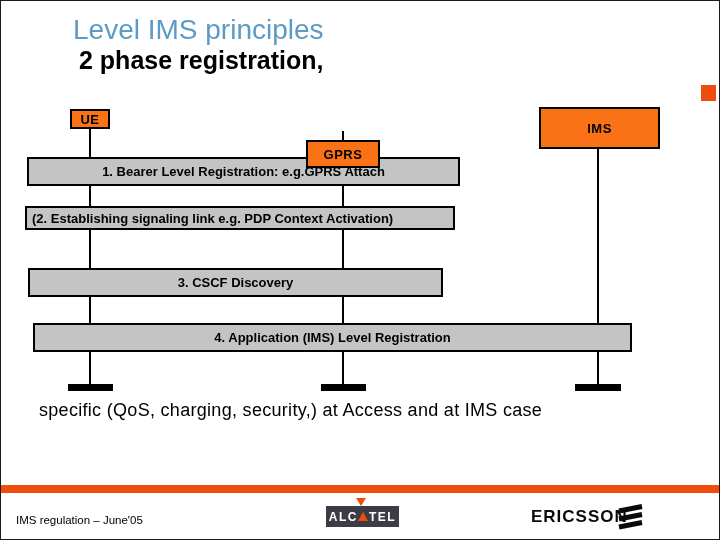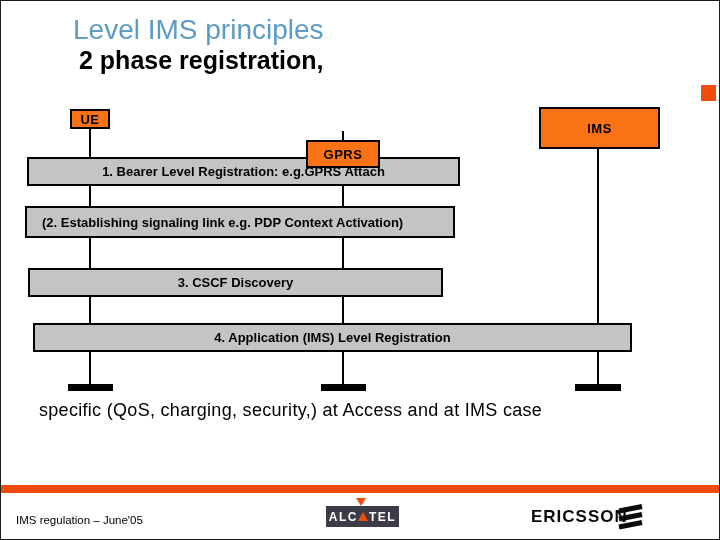--- a/index.html
+++ b/index.html
@@ -34,21 +34,21 @@
   .tbar{position:absolute;height:7px;background:#000;z-index:2;}
   .tbar-ue{left:67px;top:383px;width:45px;}
   .tbar-gprs{left:320px;top:383px;width:45px;}
   .tbar-ims{left:574px;top:383px;width:46px;}
   .step-bar{
     position:absolute;background:#c4c4c4;border:2px solid #000;box-sizing:border-box;
     z-index:2;display:flex;align-items:center;justify-content:center;
     font-size:13px;font-weight:700;white-space:nowrap;text-align:right;
   }
   .step-1{left:26px;top:156px;width:433px;height:29px;}
-  .step-2{left:24px;top:205px;width:430px;height:32px;justify-content:flex-start;padding-left:15px;}
+  .step-2{left:24px;top:205px;width:430px;height:24px;justify-content:flex-start;padding-left:5px;}
   .step-3{left:27px;top:267px;width:415px;height:29px;}
   .step-4{left:24px;top:322px;width:599px;height:29px;margin-left:8px;}
   .note{
     position:absolute;left:38px;top:399px;font-size:18px;font-weight:400;
     letter-spacing:0.3px;white-space:nowrap;color:#000;
   }
   .footer-rule{
     position:absolute;left:0;top:484px;width:720px;height:8px;background:#ee4d0d;
   }
   .doc-ref{

